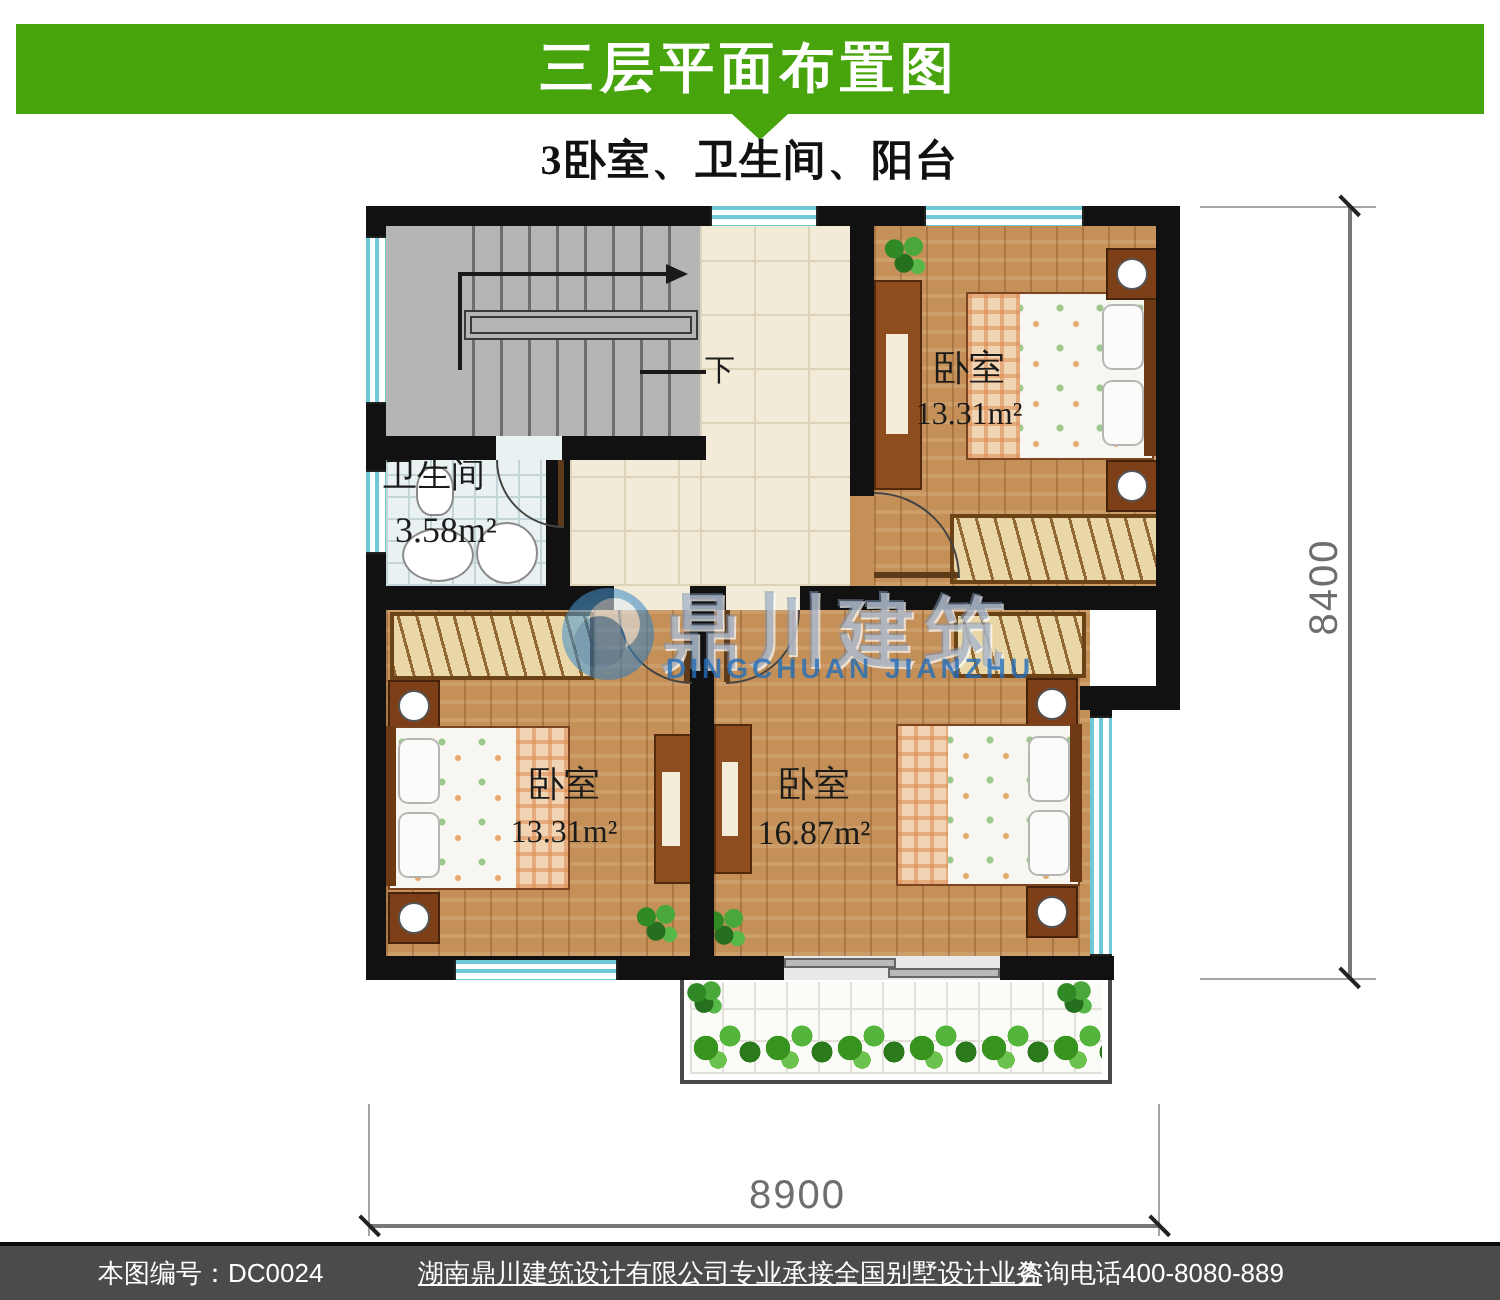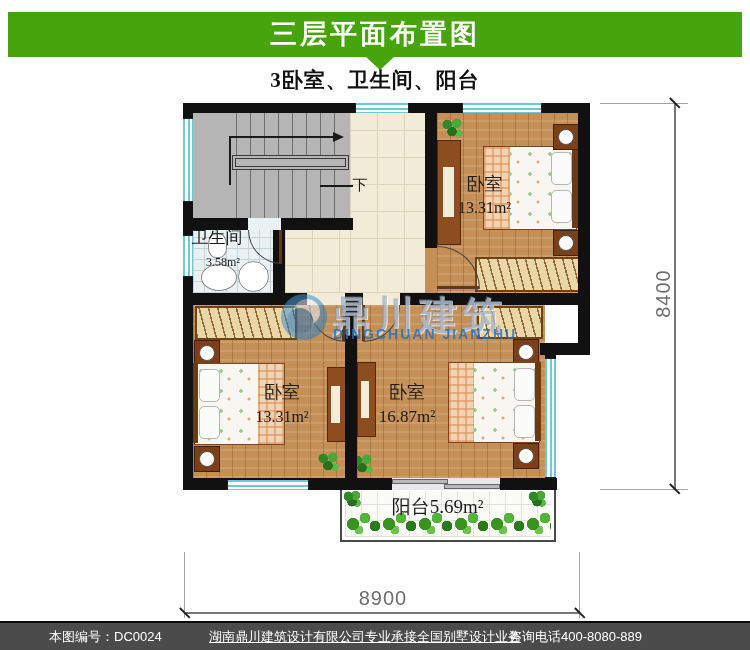--- a/index.html
+++ b/index.html
@@ -211,47 +211,46 @@
   <div class="balc" style="left:340px;top:486px;width:212px;height:52px;">
     <div class="balc-tile"></div>
     <div class="shrubs" style="left:3px;bottom:3px;width:206px;height:26px;"></div>
   </div>
   <div class="plant" style="left:343px;top:490px;width:18px;height:18px;"></div>
   <div class="plant" style="left:528px;top:490px;width:18px;height:18px;"></div>
 
   <div class="rlabel" style="left:437px;top:172px;width:95px;font-size:18px;">卧室</div>
   <div class="rlabel" style="left:437px;top:199px;width:95px;font-size:16px;">13.31m²</div>
   <div class="rlabel" style="left:186px;top:226px;width:62px;font-size:17px;">卫生间</div>
-  <div class="rlabel" style="left:192px;top:255px;width:62px;font-size:12px;">3.58m²</div>
+  <div class="rlabel" style="left:192px;top:255px;width:62px;font-size:18px;">3.58m²</div>
   <div class="rlabel" style="left:232px;top:380px;width:100px;font-size:18px;">卧室</div>
   <div class="rlabel" style="left:232px;top:408px;width:100px;font-size:16px;">13.31m²</div>
   <div class="rlabel" style="left:357px;top:380px;width:100px;font-size:18px;">卧室</div>
   <div class="rlabel" style="left:357px;top:407px;width:100px;font-size:17px;">16.87m²</div>
-  <div class="rlabel" style="left:345px;top:494px;width:185px;font-size:19px;z-index:11;">阳台5.69m²</div>
   <div class="rlabel" style="left:350px;top:176px;width:20px;font-size:15px;">下</div>
 
   <div class="wm">
     <div class="wm-logo" style="left:281px;top:294px;"></div>
     <div class="wm-cn" style="left:330px;top:288px;">鼎川建筑</div>
     <div class="wm-en" style="left:333px;top:326px;">DINGCHUAN JIANZHU</div>
   </div>
 
   <div class="dext" style="left:600px;top:103px;width:88px;height:1px;"></div>
   <div class="dext" style="left:600px;top:489px;width:88px;height:1px;"></div>
   <div class="dline" style="left:674px;top:103px;width:1.5px;height:387px;"></div>
   <div class="dtick" style="left:668px;top:102px;"></div>
   <div class="dtick" style="left:668px;top:488px;"></div>
   <div class="dtext" style="left:636px;top:282px;width:54px;text-align:center;transform:rotate(-90deg);">8400</div>
 
   <div class="dext" style="left:184px;top:552px;width:1px;height:66px;"></div>
   <div class="dext" style="left:579px;top:552px;width:1px;height:66px;"></div>
   <div class="dline" style="left:185px;top:612px;width:395px;height:1.5px;"></div>
   <div class="dtick" style="left:178px;top:612px;"></div>
   <div class="dtick" style="left:573px;top:612px;"></div>
-  <div class="dtext" style="left:343px;top:587px;width:80px;text-align:center;">8900</div>
+  <div class="dtext" style="left:343px;top:587px;width:80px;text-align:right;">8900</div>
 
   <div class="fline"></div>
   <div class="fbar">
     <span style="left:8px;">本图编号：DC0024</span>
     <span style="left:168px;text-decoration:underline;">湖南鼎川建筑设计有限公司专业承接全国别墅设计业务</span>
     <span style="left:468px;">咨询电话400-8080-889</span>
   </div>
 
 </div>
 

